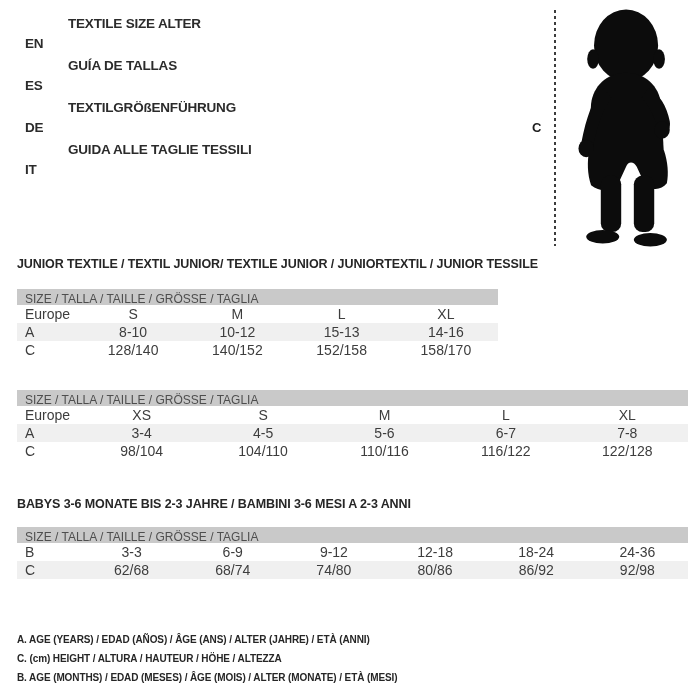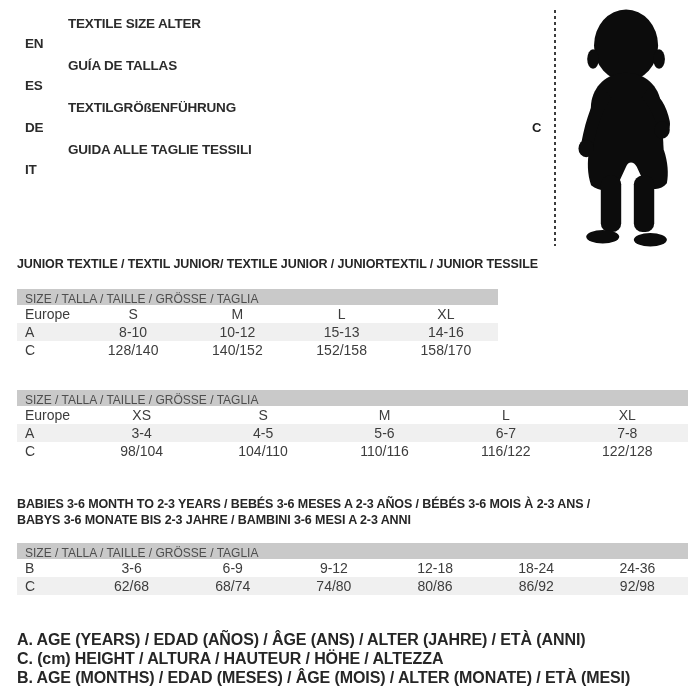--- a/index.html
+++ b/index.html
@@ -39,21 +39,21 @@
   .size-band { background:#c9c9c9; height:16px; line-height:20px; font-size:12px;
     color:#4e4e4e; padding-left:8px; box-sizing:border-box; margin-bottom:0; }
 
   table.size-table { width:100%; border-collapse:collapse; table-layout:fixed;
     font-size:14px; color:#3d3d3d; }
   .size-table td { height:18px; text-align:center; padding:0; white-space:nowrap; }
   .size-table td.row-label { text-align:left; padding-left:8px; }
   .size-table tr.alt { background:#f0f0f0; }
 
   
-  .legend { position:absolute; left:17px; top:630px; font-weight:bold; font-size:16px;
+  .legend { position:absolute; left:17px; top:630px; font-weight:bold; font-size:10px;
     color:#262626; line-height:19px; letter-spacing:-0.1px; }
 </style>
 </head>
 <body>
 
 <div class="page">
 
   <div class="lang-list">
     <div class="lang-row">
       <span class="lang-code">EN</span>
@@ -166,37 +166,36 @@
         <td>104/110</td>
         <td>110/116</td>
         <td>116/122</td>
         <td>122/128</td>
       </tr>
     </tbody>
       </table>
   </div>
 
   <div class="section sec-babies">
-    <div class="section-title">BABIES 3-6 MONTH TO 2-3 YEARS / BEBÉS 3-6 MESES A 2-3 AÑOS / BÉBÉS 3-6 MOIS À 2-3 ANS /</div>
     <div class="section-title">BABYS 3-6 MONATE BIS 2-3 JAHRE / BAMBINI 3-6 MESI A 2-3 ANNI</div>
     <div class="size-band">SIZE / TALLA / TAILLE / GRÖSSE / TAGLIA</div>
     <table class="size-table">
       <colgroup>
           <col style="width:64px">
           <col>
           <col>
           <col>
           <col>
           <col>
           <col>
         </colgroup>
       <tbody>
           <tr>
         <td class="row-label">B</td>
-        <td>3-6</td>
+        <td>3-3</td>
         <td>6-9</td>
         <td>9-12</td>
         <td>12-18</td>
         <td>18-24</td>
         <td>24-36</td>
       </tr>
       <tr class="alt">
         <td class="row-label">C</td>
         <td>62/68</td>
         <td>68/74</td>

